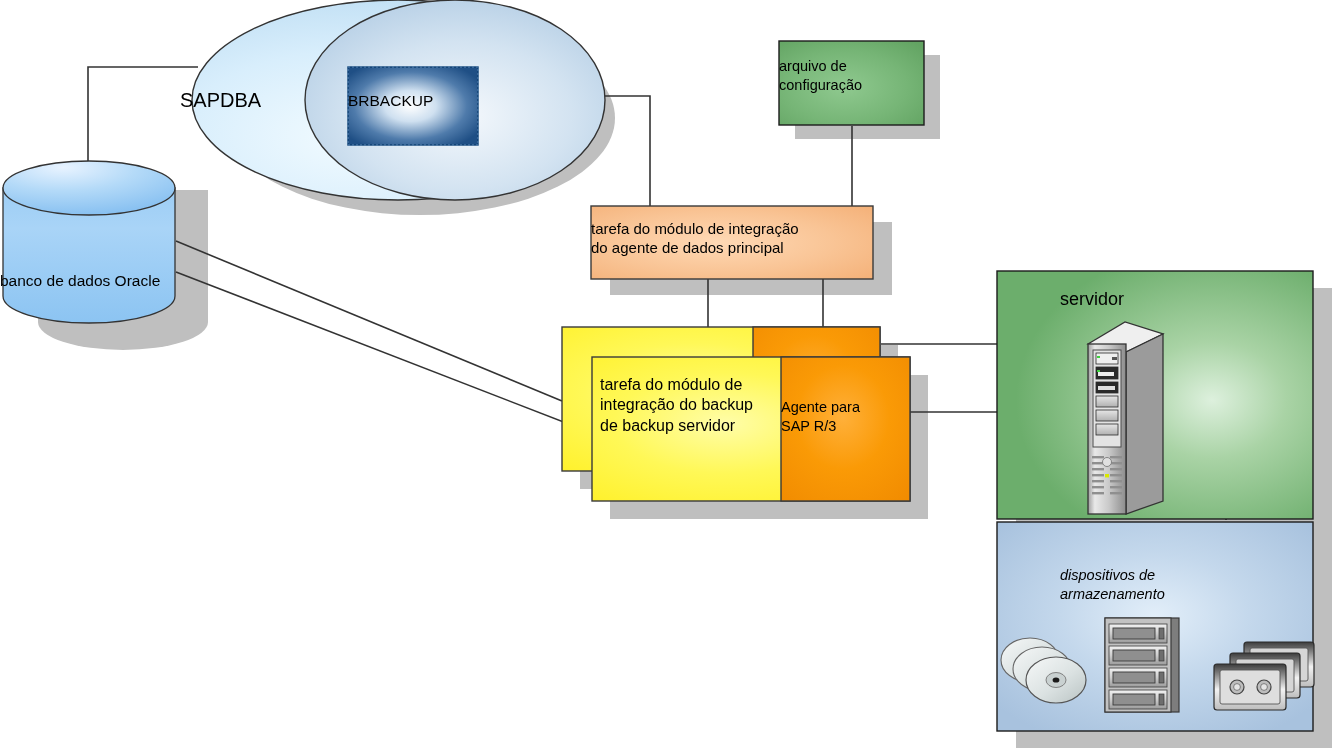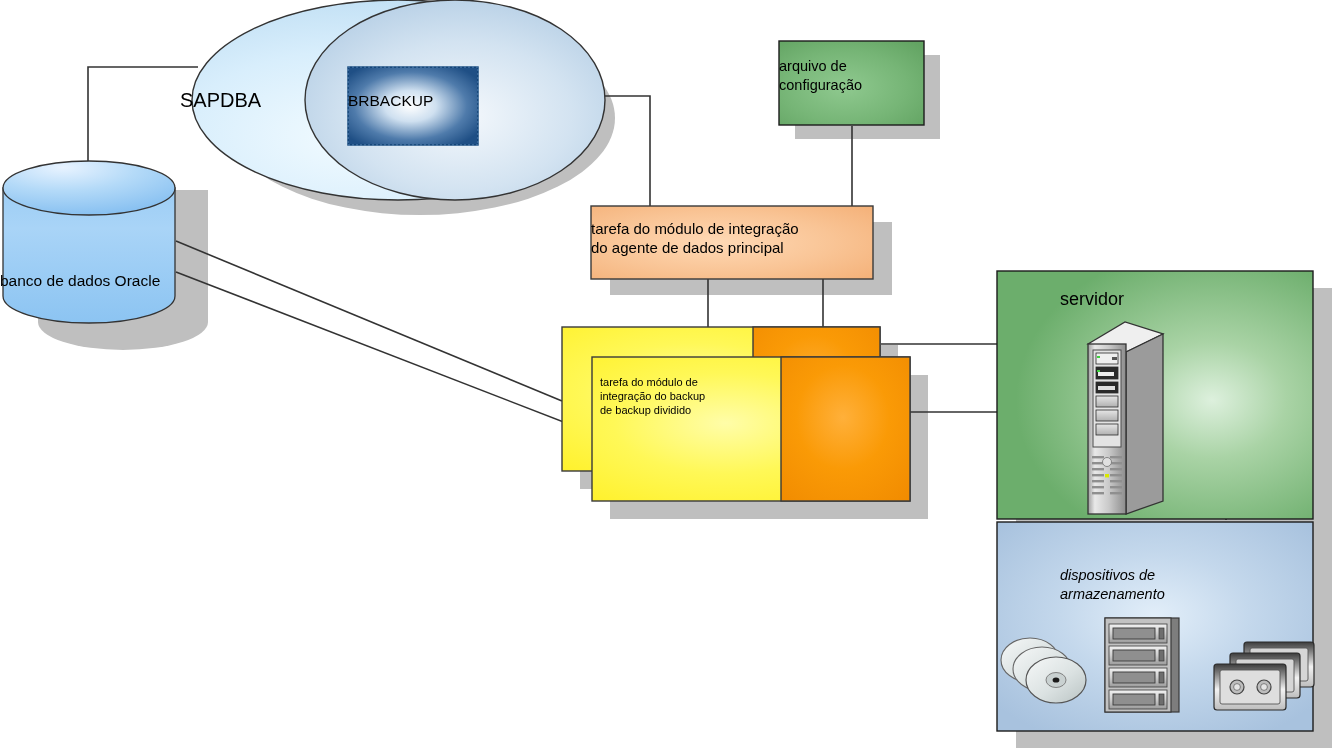--- a/index.html
+++ b/index.html
@@ -280,26 +280,30 @@
 
 <div class="lbl" style="left:779px;top:57px;width:145px;font-size:14.5px;">
   <span>arquivo de configuração</span>
 </div>
 
 <div class="lbl" style="left:591px;top:219px;width:318px;font-size:15px;">
   <div>tarefa do módulo de integração</div>
   <div>do agente de dados principal</div>
 </div>
 
-<div class="lbl" style="left:600px;top:375px;width:178px;font-size:11px;">
+<div class="lbl" style="left:600px;top:375px;width:178px;font-size:16px;">
   <div>tarefa do módulo de</div>
   <div>integração do backup</div>
-  <div>de backup dividido</div>
-</div>
-
+  <div>de backup servidor</div>
+</div>
+
+<div class="lbl" style="left:781px;top:398px;width:129px;font-size:14.5px;">
+  <div>Agente para</div>
+  <div>SAP R/3</div>
+</div>
 
 <div class="lbl" style="left:1060px;top:288px;width:180px;font-size:18px;">servidor</div>
 
 <div class="lbl" style="left:1060px;top:566px;width:172px;font-size:14.5px;font-style:italic;">
   <div>dispositivos de</div>
   <div>armazenamento</div>
 </div>
 
 </div>
 

